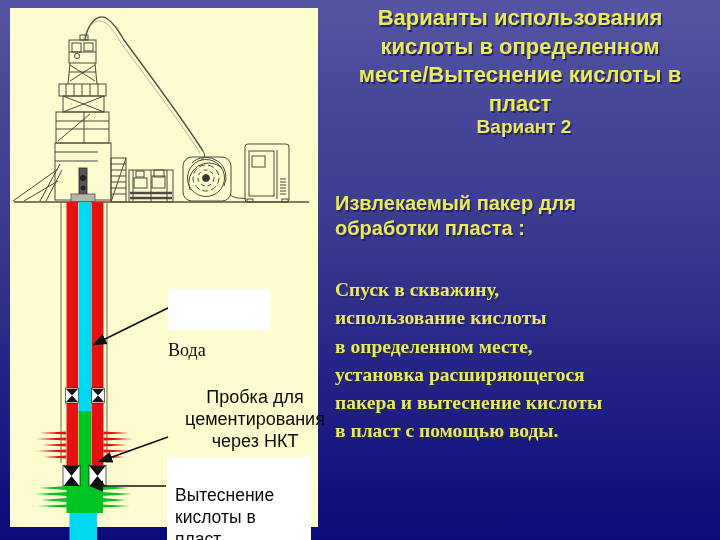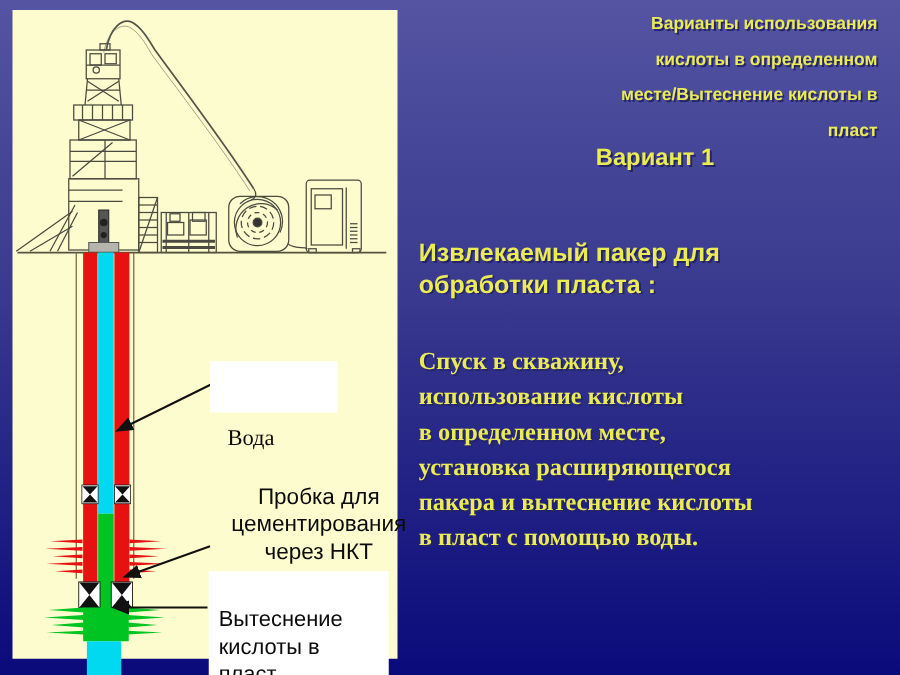--- a/index.html
+++ b/index.html
@@ -9,31 +9,31 @@
     font-family:"Liberation Sans",sans-serif;
   }
   .panel{
     position:absolute;left:10px;top:8px;width:308px;height:519px;
     background:#fcfcce;z-index:1;
   }
   svg.diagram{position:absolute;left:0;top:0;z-index:2;}
   .lbl{position:absolute;z-index:3;color:#0b0b0b;white-space:pre-line;}
   .water-box{
     left:168px;top:289px;width:102px;height:41px;background:#ffffff;
-    font-size:18px;line-height:41px;padding-left:14px;box-sizing:border-box;font-family:Liberation Serif, serif;
+    font-size:18px;line-height:41px;box-sizing:border-box;font-family:Liberation Serif, serif;
   }
   .plug-lbl{left:169px;top:386px;width:172px;font-size:18px;line-height:22px;text-align:center;}
   .disp-box{
     left:167px;top:457px;width:144px;height:94px;background:#ffffff;
     font-size:17.5px;line-height:22px;padding:5px 0 4px 8px;box-sizing:border-box;
   }
   .rt{position:absolute;z-index:1;color:#ebeb55;font-weight:bold;
       white-space:pre-line;text-shadow:1.5px 1.5px 0 #242468;}
-  .title{left:314px;top:4px;width:388px;text-align:right;
-         font-size:14px;line-height:28.5px;}
+  .title{left:326px;top:4px;width:388px;text-align:center;
+         font-size:22px;line-height:28.5px;}
   .variant{left:330px;top:115px;width:388px;text-align:center;
            font-size:19px;line-height:24px;}
   .heading{left:335px;top:191px;font-size:20px;line-height:25px;}
   .bodytext{left:335px;top:276px;font-size:19.5px;line-height:28.3px;font-family:Liberation Serif, serif;}
 </style>
 </head>
 <body>
 
 <div class="slide">
 
@@ -227,21 +227,21 @@
     <span style="white-space:pre-line">Вытеснение
 кислоты в
 пласт</span>
   </div>
 
   <div class="rt title">Варианты использования
 кислоты в определенном
 месте/Вытеснение кислоты в
 пласт</div>
 
-  <div class="rt variant">Вариант 1</div>
+  <div class="rt variant">Вариант 2</div>
 
   <div class="rt heading">Извлекаемый пакер для
 обработки пласта :</div>
 
   <div class="rt bodytext">Спуск в скважину,
 использование кислоты
 в определенном месте,
 установка расширяющегося
 пакера и вытеснение кислоты
 в пласт с помощью воды.</div>

